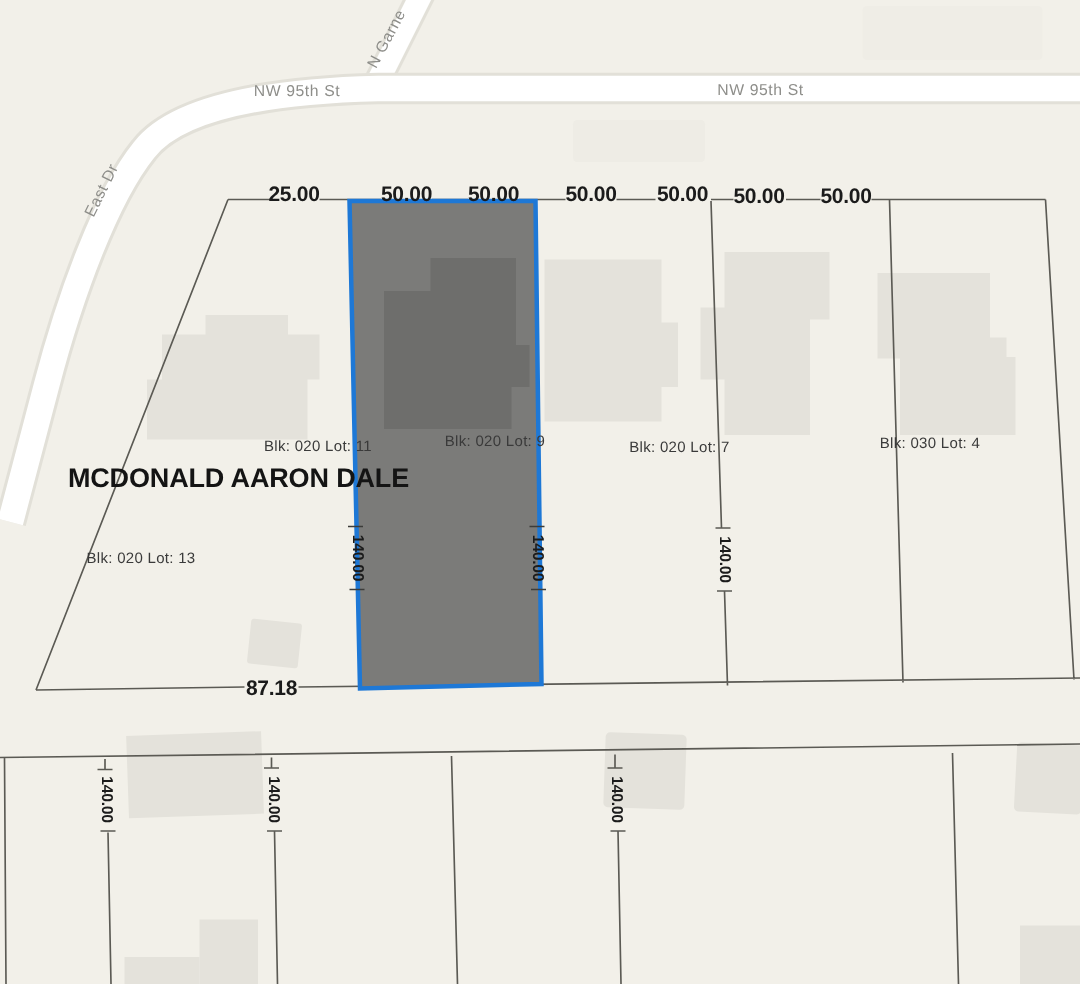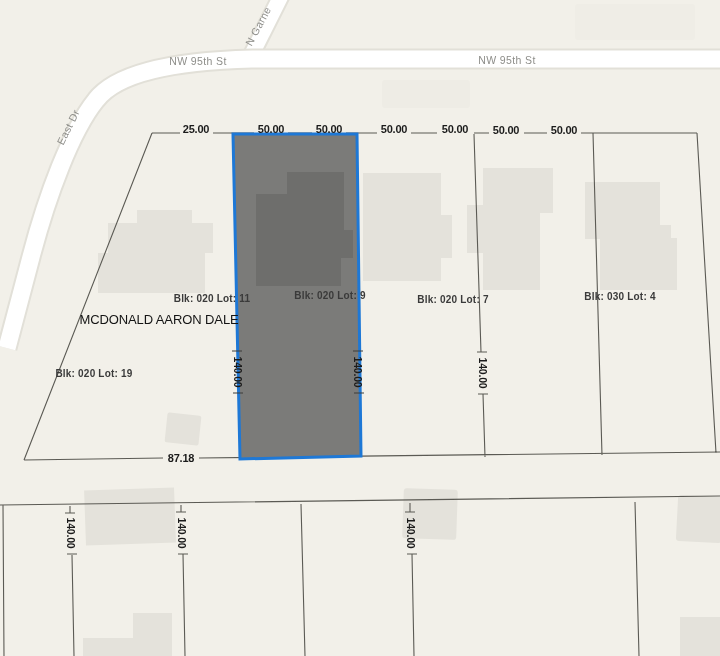--- a/index.html
+++ b/index.html
@@ -1,26 +1,26 @@
 <!DOCTYPE html>
 <html><head>
 <meta charset="utf-8">
 <style>
   html,body{margin:0;padding:0;background:#ddd;}
   #map{position:relative;width:720px;height:656px;background:#f2f0e9;overflow:hidden;
        font-family:"Liberation Sans", sans-serif;}
   #map svg{position:absolute;left:0;top:0;}
   .lbl{position:absolute;white-space:nowrap;transform:translate(-50%,-50%);}
   .street{color:#8e8e8a;font-size:10.5px;font-weight:400;letter-spacing:.4px;}
-  .dim{color:#1b1b1b;font-size:11px;font-weight:700;letter-spacing:-.2px;}
+  .dim{color:#1b1b1b;font-size:14px;font-weight:700;letter-spacing:-.2px;}
   .dimv{transform:translate(-50%,-50%) rotate(90deg);}
   .rot-garnett{transform:translate(-50%,-50%) rotate(-62deg);}
   .rot-eastdr{transform:translate(-50%,-50%) rotate(-64deg);}
-  .lot{color:#3a3a3a;font-size:10px;font-weight:700;letter-spacing:.2px;}
-  .owner{color:#141414;font-size:13px;font-weight:400;letter-spacing:-.1px;}
+  .lot{color:#3a3a3a;font-size:10px;font-weight:400;letter-spacing:.2px;}
+  .owner{color:#141414;font-size:18px;font-weight:700;letter-spacing:-.1px;}
 </style>
 </head>
 <body>
 
 <div id="map">
   <svg width="720" height="656" viewBox="0 0 720 656">
 
     <g fill="none">
       <path d="M 284,-10 L 252,54" stroke="#e2e0d8" stroke-width="19"></path>
       <path d="M 284,-10 L 252,54" stroke="#ffffff" stroke-width="15"></path>
@@ -92,16 +92,16 @@
   <div class="lbl dim dimv" style="left:71px;top:533px;font-size:10.5px">140.00</div>
   <div class="lbl dim dimv" style="left:182px;top:533px;font-size:10.5px">140.00</div>
   <div class="lbl dim dimv" style="left:411px;top:533px;font-size:10.5px">140.00</div>
 
   <div class="lbl dim" style="left:181px;top:458px">87.18</div>
 
   <div class="lbl lot" style="left:212px;top:298px">Blk: 020 Lot: 11</div>
   <div class="lbl lot" style="left:330px;top:295px">Blk: 020 Lot: 9</div>
   <div class="lbl lot" style="left:453px;top:299px">Blk: 020 Lot: 7</div>
   <div class="lbl lot" style="left:620px;top:296px">Blk: 030 Lot: 4</div>
-  <div class="lbl lot" style="left:94px;top:373px">Blk: 020 Lot: 19</div>
+  <div class="lbl lot" style="left:94px;top:373px">Blk: 020 Lot: 13</div>
 
   <div class="lbl owner" style="left:159px;top:319px">MCDONALD AARON DALE</div>
 </div>
 
 </body></html>

